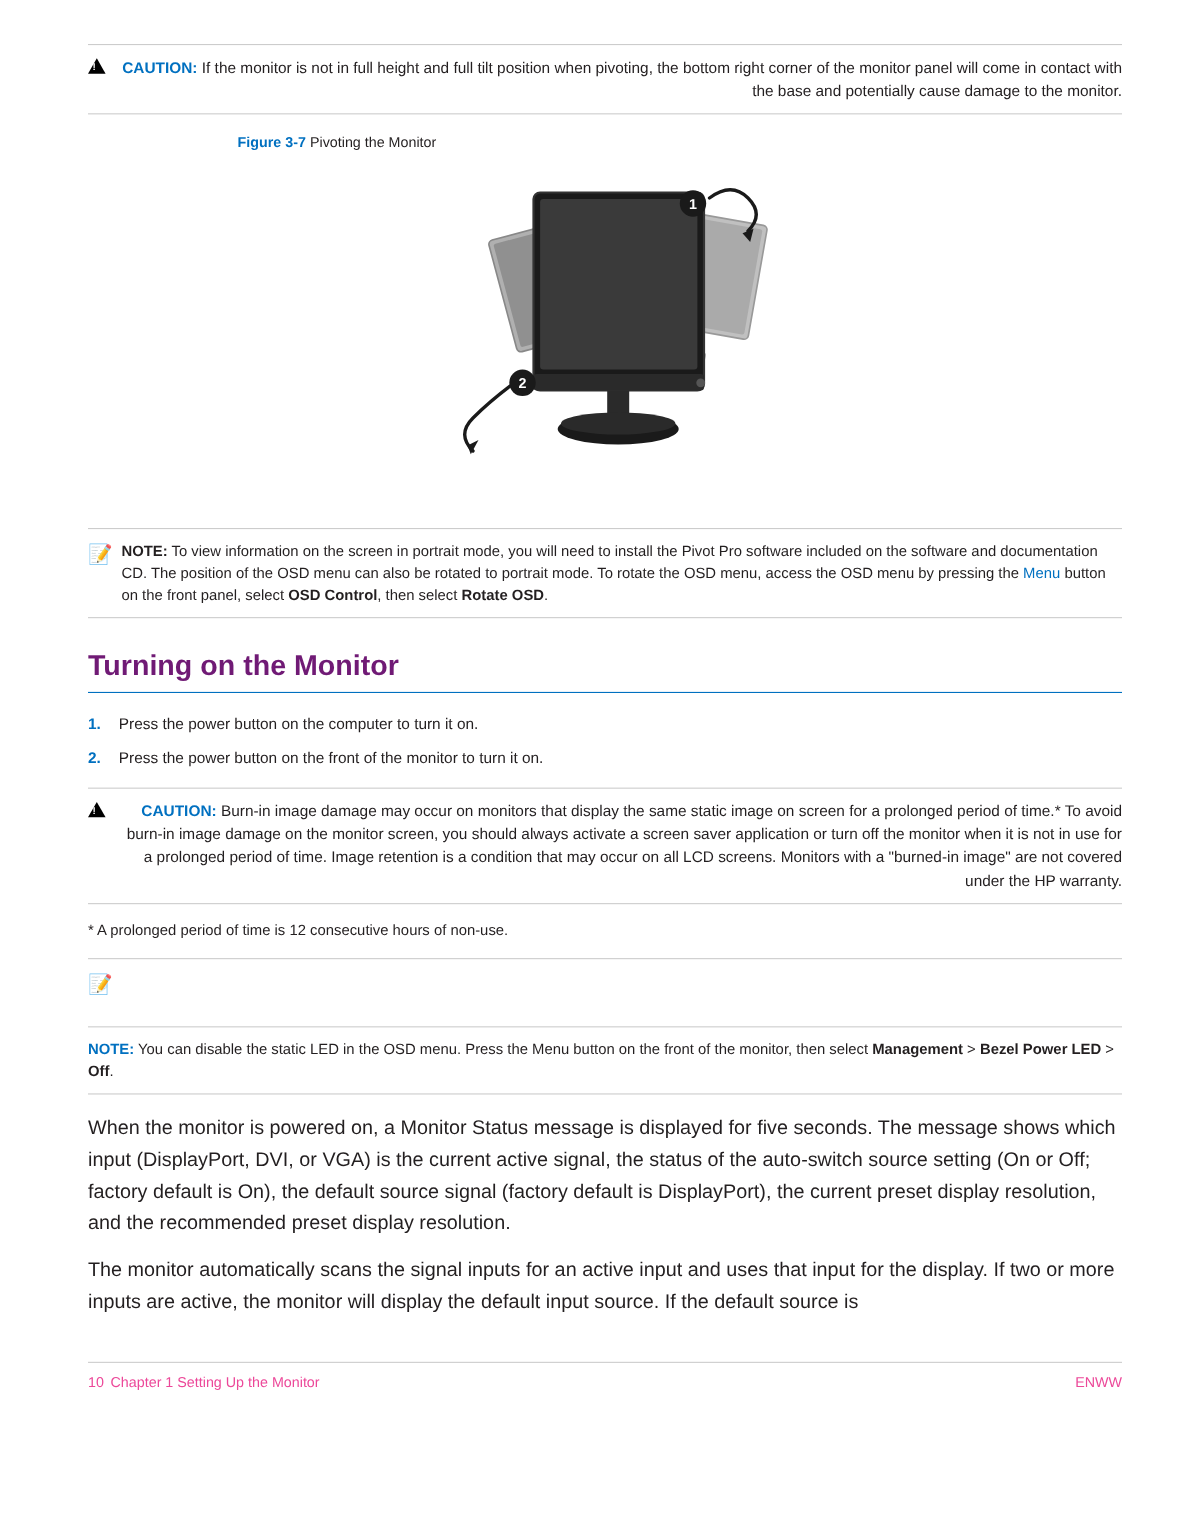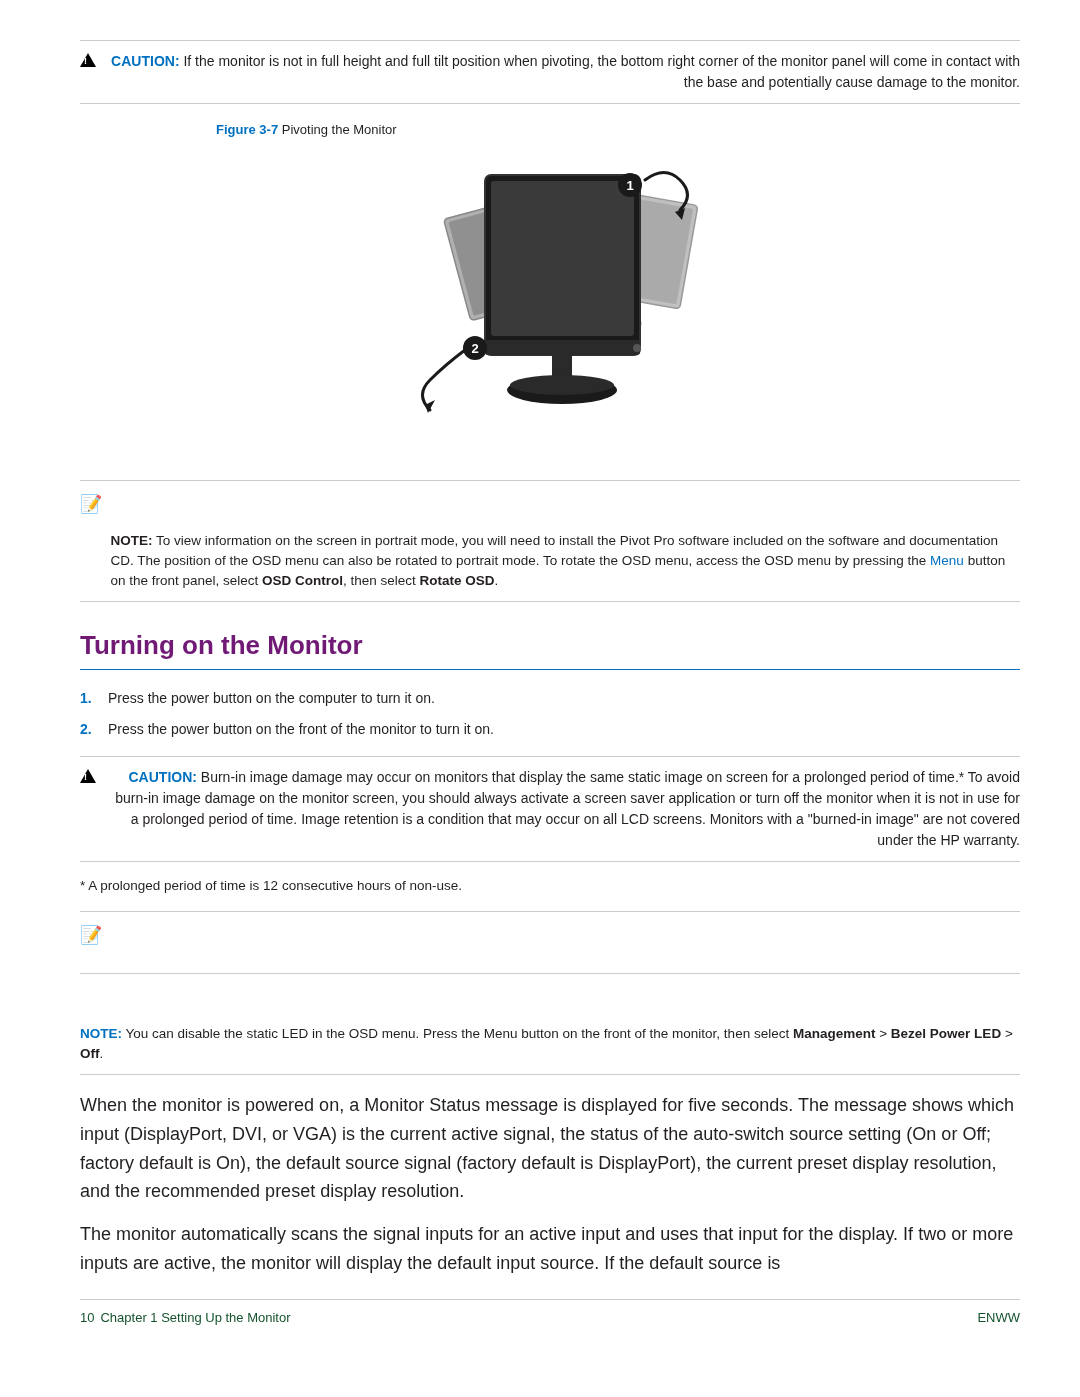--- a/index.html
+++ b/index.html
@@ -64,21 +64,20 @@
       gap: 8px;
       padding: 10px 0;
       border-top: 1.5px solid #cccccc;
       border-bottom: 1.5px solid #cccccc;
       margin-bottom: 24px;
     }
 
     .note-text {
       font-size: 13.5px;
       line-height: 1.5;
-      margin-top: 40px;
     }
 
     .note-text .label-note {
       font-weight: bold;
     }
 
     .note-text a, .note-text .link {
       color: #0070c0;
       text-decoration: none;
     }
@@ -166,25 +165,25 @@
     .body-text {
       font-size: 18px;
       line-height: 1.6;
       margin-bottom: 14px;
     }
 
     .footer-bar {
       display: flex;
       justify-content: space-between;
       align-items: center;
-      margin-top: 21px;
+      margin-top: 40px;
       padding-top: 8px;
       border-top: 1px solid #ccc;
       font-size: 13px;
-      color: #14532d;
+      color: #ec4899;
     }
 
     .footer-left {
       display: flex;
       gap: 6px;
       align-items: center;
     }
 
     .triangle-warn {
       display: inline-block;

